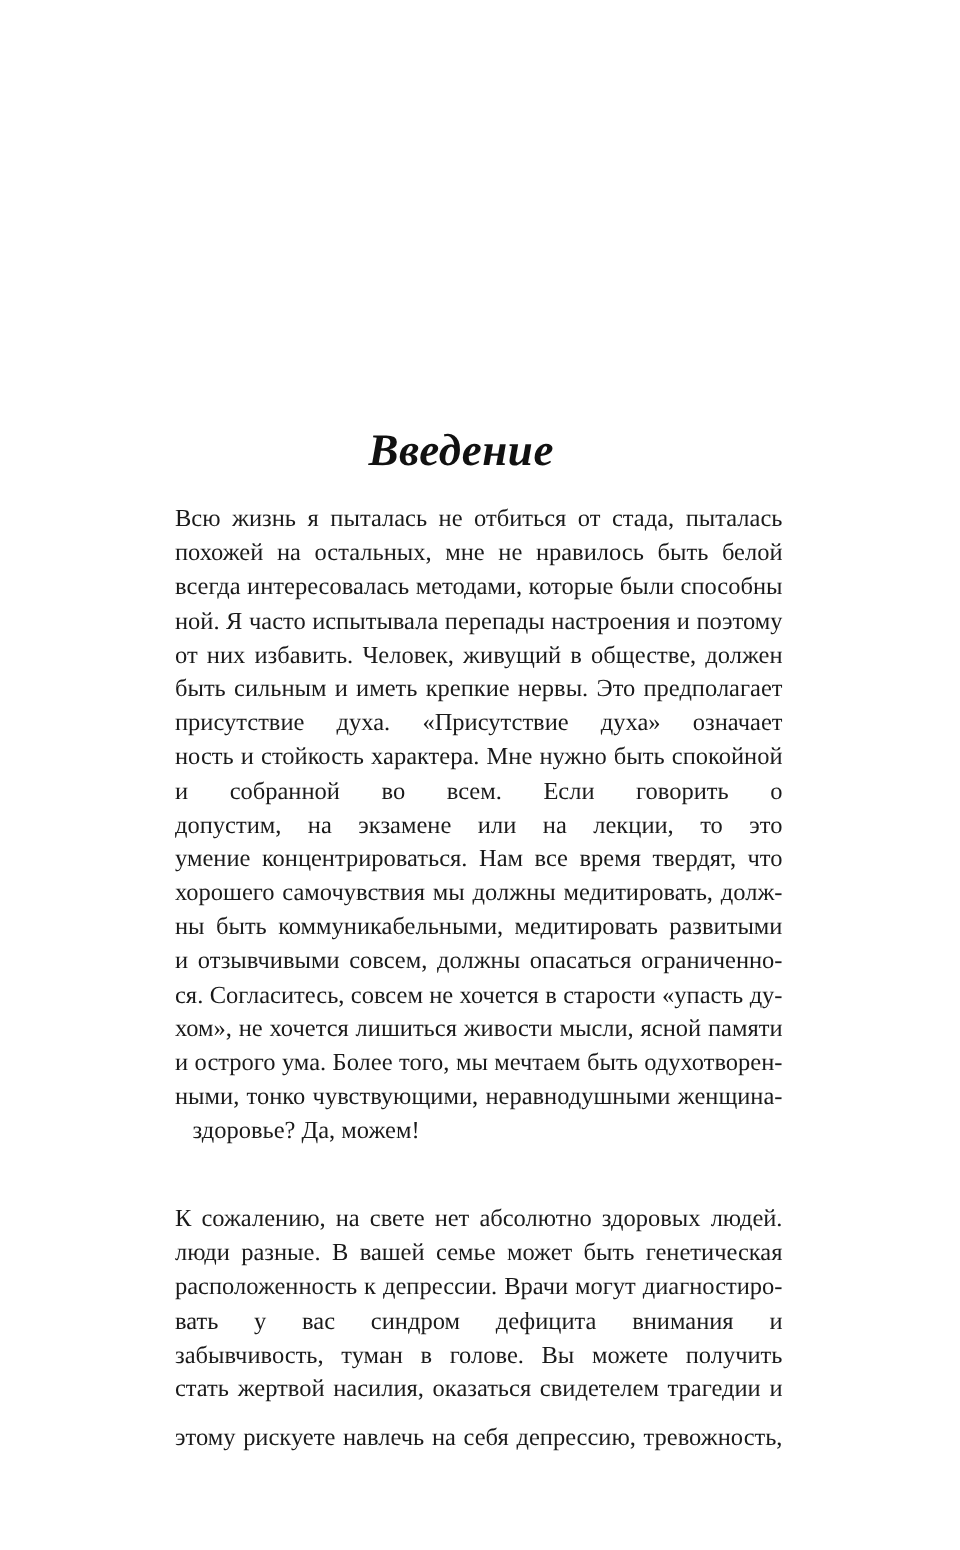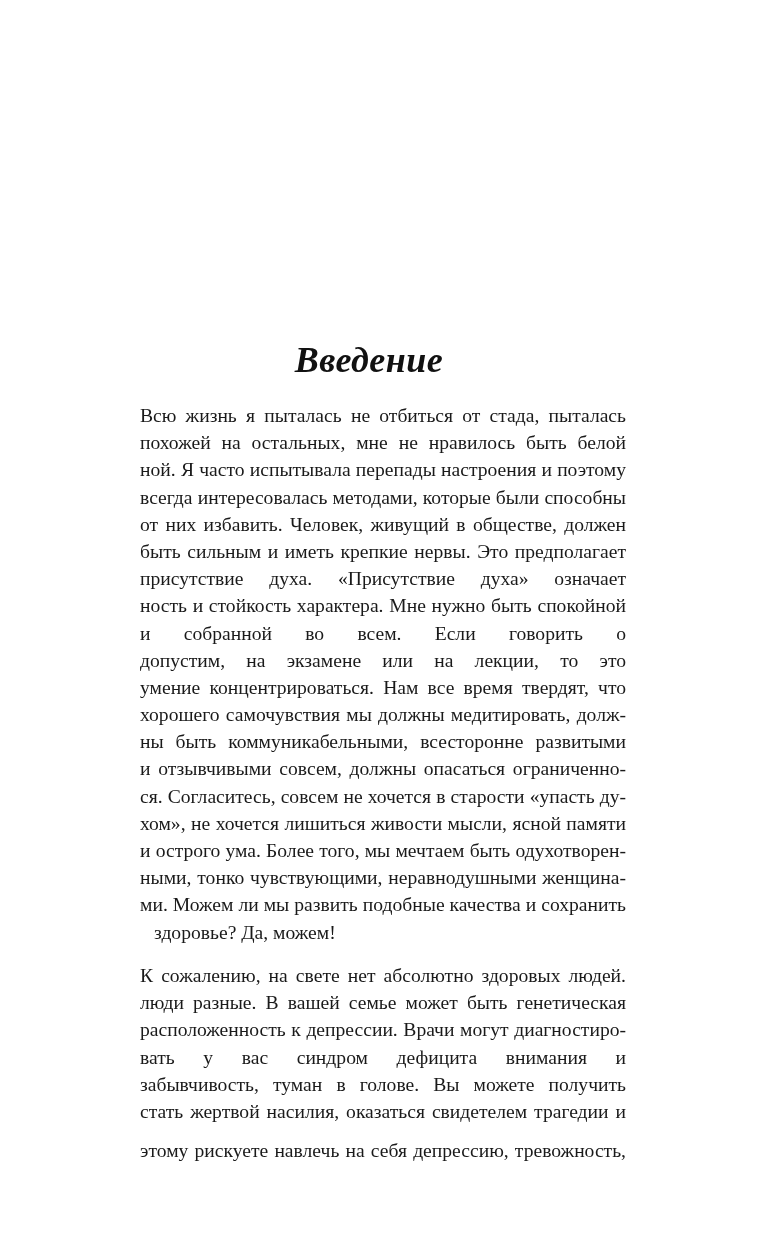--- a/index.html
+++ b/index.html
@@ -60,37 +60,36 @@
 </head>
 <body>
 
 <div class="page">
 
   <h1 class="chapter-title" style="margin:0;">Введение</h1>
 
   <div class="body-text para1">
     <span class="line" style="white-space: normal; overflow: hidden;">Всю жизнь я пыталась не отбиться от стада, пыталась быть</span>
     <span class="line" style="white-space: normal; overflow: hidden;">похожей на остальных, мне не нравилось быть белой воро-</span>
+    <span class="line" style="white-space: normal; overflow: hidden;">всегда интересовалась методами, которые были способны</span>
     <span class="line" style="white-space: normal; overflow: hidden;">ной. Я часто испытывала перепады настроения и поэтому</span>
-    <span class="line" style="white-space: normal; overflow: hidden;">всегда интересовалась методами, которые были способны</span>
     <span class="line" style="white-space: normal; overflow: hidden;">от них избавить. Человек, живущий в обществе, должен</span>
     <span class="line" style="white-space: normal; overflow: hidden;">быть сильным и иметь крепкие нервы. Это предполагает</span>
     <span class="line" style="white-space: normal; overflow: hidden;">присутствие духа. «Присутствие духа» означает мужествен-</span>
     <span class="line" style="white-space: normal; overflow: hidden;">ность и стойкость характера. Мне нужно быть спокойной</span>
     <span class="line" style="white-space: normal; overflow: hidden;">и собранной во всем. Если говорить о сосредоточенности,</span>
     <span class="line" style="white-space: normal; overflow: hidden;">допустим, на экзамене или на лекции, то это предполагает</span>
     <span class="line" style="white-space: normal; overflow: hidden;">умение концентрироваться. Нам все время твердят, что для</span>
     <span class="line" style="white-space: normal; overflow: hidden;">хорошего самочувствия мы должны медитировать, долж-</span>
-    <span class="line" style="white-space: normal; overflow: hidden;">ны быть коммуникабельными, всесторонне развитыми</span>
+    <span class="line" style="white-space: normal; overflow: hidden;">ны быть коммуникабельными, медитировать развитыми</span>
     <span class="line" style="white-space: normal; overflow: hidden;">и отзывчивыми совсем, должны опасаться ограниченно-</span>
     <span class="line" style="white-space: normal; overflow: hidden;">ся. Согласитесь, совсем не хочется в старости «упасть ду-</span>
     <span class="line" style="white-space: normal; overflow: hidden;">хом», не хочется лишиться живости мысли, ясной памяти</span>
     <span class="line" style="white-space: normal; overflow: hidden;">и острого ума. Более того, мы мечтаем быть одухотворен-</span>
     <span class="line" style="white-space: normal; overflow: hidden;">ными, тонко чувствующими, неравнодушными женщина-</span>
-    <span class="line" style="white-space: normal; overflow: hidden;">ми. Можем ли мы развить подобные качества и сохранить</span>
     <span class="line last" style="white-space: normal; overflow: hidden; margin-left: 14px;">здоровье? Да, можем!</span>
   </div>
 
   <div class="body-text para2">
     <span class="line" style="white-space: normal; overflow: hidden;">К сожалению, на свете нет абсолютно здоровых людей. Все</span>
     <span class="line" style="white-space: normal; overflow: hidden;">люди разные. В вашей семье может быть генетическая пред-</span>
     <span class="line" style="white-space: normal; overflow: hidden;">расположенность к депрессии. Врачи могут диагностиро-</span>
     <span class="line" style="white-space: normal; overflow: hidden;">вать у вас синдром дефицита внимания и гиперактивности,</span>
     <span class="line" style="white-space: normal; overflow: hidden;">забывчивость, туман в голове. Вы можете получить травму,</span>
     <span class="line" style="white-space: normal; overflow: hidden;">стать жертвой насилия, оказаться свидетелем трагедии и по-</span>

